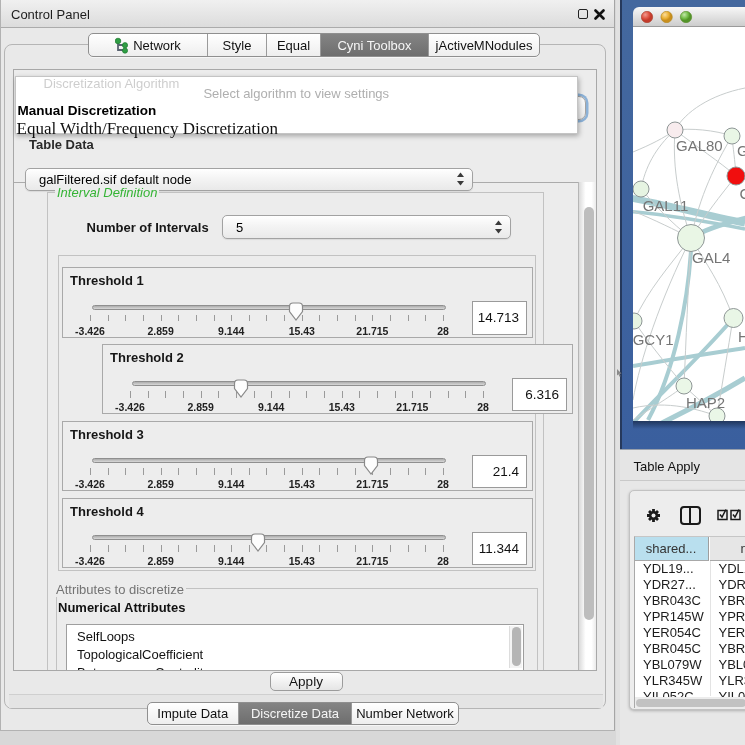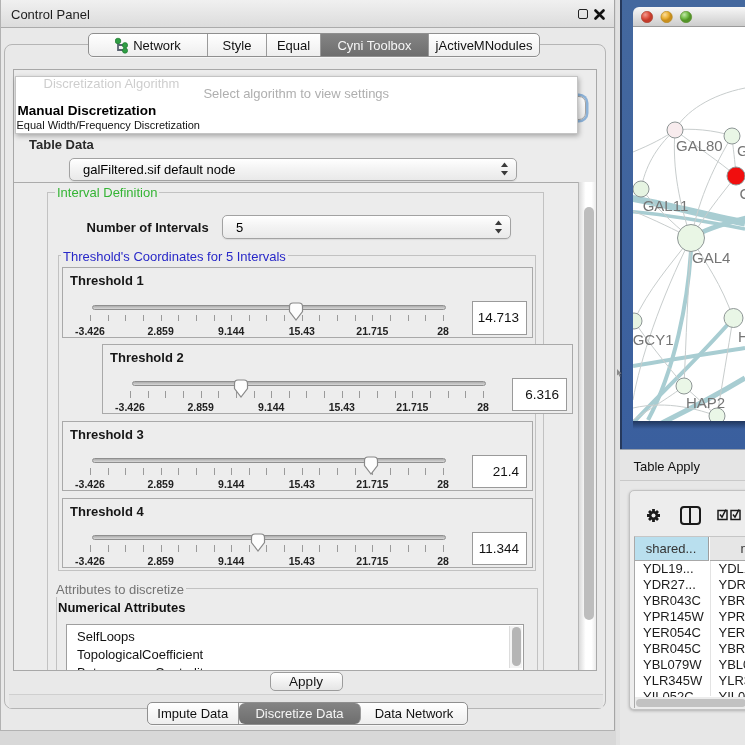--- a/index.html
+++ b/index.html
@@ -74,41 +74,40 @@
     <div class="abs" style="left:0;top:111.5px;width:100%;height:1px;background:#ABABAB;"></div>
 
     <div class="combo" style="left:15px;top:26px;width:557px;height:23.5px;box-shadow:0 0 0 2.5px rgba(125,168,212,.85);border-radius:7px;">
       <svg class="stp" style="right:6px;" viewBox="0 0 9 14">
         <path d="M4.5,0.5 L8,5 L1,5 Z" fill="#C2C2C2"></path>
           <path d="M4.5,13.5 L8,9 L1,9 Z" fill="#C2C2C2"></path>
       </svg>
     </div>
 
     <span class="abs" style="left:15px;top:67px;font-size:13px;font-weight:bold;color:#2b2b2b;">Table Data</span>
-    <div class="combo" style="left:11px;top:88px;width:448px;height:22.5px;margin-left:44px;">
+    <div class="combo" style="left:11px;top:98px;width:448px;height:22.5px;">
       <span class="ct">galFiltered.sif default node</span>
       <svg class="stp" style="right:7px;" viewBox="0 0 9 14">
         <path d="M4.5,0.5 L8,5 L1,5 Z" fill="#3A3A3A"></path>
           <path d="M4.5,13.5 L8,9 L1,9 Z" fill="#3A3A3A"></path>
       </svg>
     </div>
 
     <div class="abs" style="left:32.8px;top:122px;width:497px;height:600px;border:1px solid #C2C2C2;"></div>
-    <span class="glab" style="left:41px;top:115px;color:#35B435;">Interval Definition</span>
+    <span class="glab" style="left:41px;top:115px;color:#35B435;font-style:italic;">Interval Definition</span>
     <span class="abs" style="left:72.6px;top:149.5px;font-size:13px;font-weight:bold;color:#161616;">Number of Intervals</span>
     <div class="combo" style="left:208px;top:145px;width:289px;height:23.5px;">
       <span class="ct">5</span>
       <svg class="stp" style="right:7px;" viewBox="0 0 9 14">
         <path d="M4.5,0.5 L8,5 L1,5 Z" fill="#3A3A3A"></path>
           <path d="M4.5,13.5 L8,9 L1,9 Z" fill="#3A3A3A"></path>
       </svg>
     </div>
 
     <div class="abs" style="left:44.3px;top:185px;width:478px;height:316px;border:1px solid #C2C2C2;"></div>
-    <span class="glab" style="left:47px;top:178.5px;color:#2828C8;">Threshold's Coordinates for 5 Intervals</span>
     <div class="tbox" style="top:197px;">
       <span class="tlab">Threshold 1</span>
       <div class="groove"></div>
         <div class="ticks"></div>
       <svg class="thumb" style="left:232.5px;" viewBox="0 0 17 19">
           <path d="M2,4.5 Q2,1 5.5,1 L11.5,1 Q15,1 15,4.5 L15,9.5 L8.5,18 L2,9.5 Z" fill="#FDFDFD" stroke="#8A8A8A" stroke-width="1.2"></path>
         </svg>
       <div class="tklabs">
           <span style="left:27px;">-3.426</span>
           <span style="left:97.6px;">2.859</span>
@@ -182,29 +181,29 @@
     </div>
 
     <div class="abs" style="left:563.5px;top:112px;width:20px;height:488px;background:linear-gradient(90deg,#DADADA,#FFFFFF 35%,#FFFFFF 65%,#E2E2E2);border-left:1px solid #B5B5B5;"></div>
     <div class="abs" style="left:569.5px;top:137px;width:10px;height:413px;background:#BDBDBD;border-radius:5px;"></div>
   </div>
 
   <div class="abs" style="left:13.5px;top:76px;width:563.5px;height:58px;background:#fff;border:1px solid #C4C4C4;box-shadow:1px 2px 5px rgba(0,0,0,.3);z-index:30;">
     <span class="abs" style="left:28px;top:-1px;font-size:13px;color:rgba(100,100,100,.32);white-space:nowrap;">Discretization Algorithm</span>
     <div class="abs" style="left:0;top:9px;width:100%;text-align:center;font-size:13px;color:#AFAFAF;">Select algorithm to view settings</div>
     <span class="abs" style="left:2px;top:25.5px;font-size:13.5px;font-weight:bold;color:#000;">Manual Discretization</span>
-    <span class="abs" style="left:1px;top:41.5px;font-size:11px;color:#111;">Equal Width/Frequency Discretization</span>
+    <span class="abs" style="left:1px;top:41.5px;font-size:17px;color:#111;font-family:Liberation Serif, serif;">Equal Width/Frequency Discretization</span>
   </div>
 
   <div class="abs" style="left:268.5px;top:671.5px;width:73px;height:19px;border:1px solid #9C9C9C;border-radius:5px;background:linear-gradient(#FFFFFF,#EFEFEF 60%,#E5E5E5);font-size:13.5px;color:#151515;text-align:center;line-height:17px;">Apply</div>
 
   <div class="segbar" style="left:145.5px;top:702px;height:22.5px;">
     <div class="seg" style="width:91.5px;">Impute Data</div>
-    <div class="seg sel" style="width:122px;border-radius:6px;">Discretize Data</div>
-    <div class="seg" style="width:106px;">Data Network</div>
+    <div class="seg sel" style="width:113px;">Discretize Data</div>
+    <div class="seg" style="width:106px;">Number Network</div>
   </div>
 </div>
 
 <div class="abs" style="left:620px;top:0;width:125px;height:452px;background:linear-gradient(#44689E,#3A5F9E);">
   <div class="abs" style="left:0;top:0;width:2px;height:100%;background:#26395C;"></div>
 
   <div class="abs" style="left:13px;top:7px;width:112px;height:20px;background:linear-gradient(#F7F7F7,#CDCDCD);border-radius:6px 0 0 0;border-bottom:1px solid #9B9B9B;">
     <svg class="abs" style="left:8px;top:4px;" width="66" height="12" viewBox="0 0 66 12">
       <defs>
         <radialGradient id="rg" cx="35%" cy="30%">

